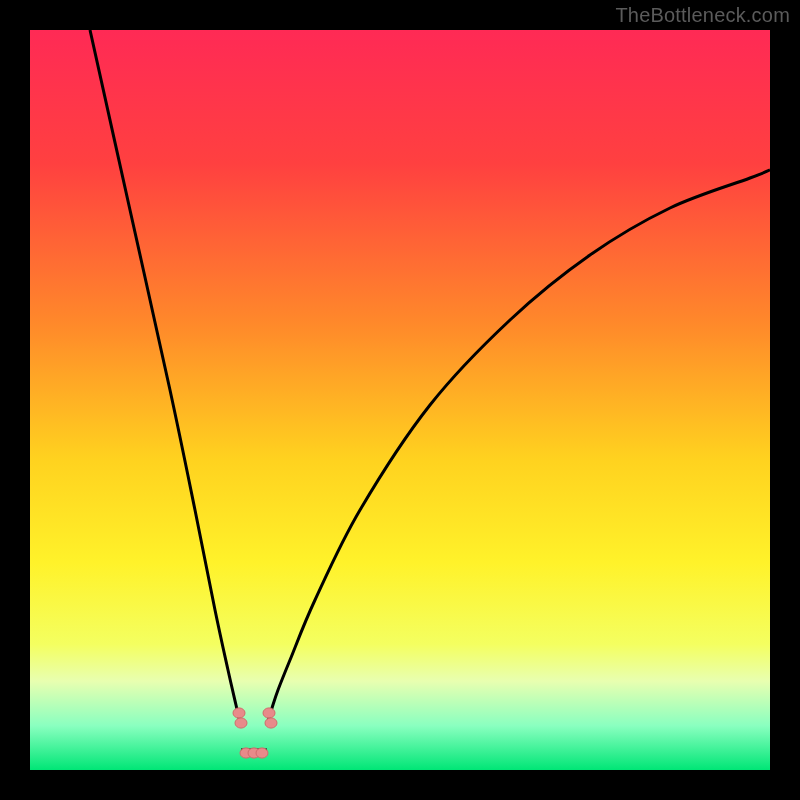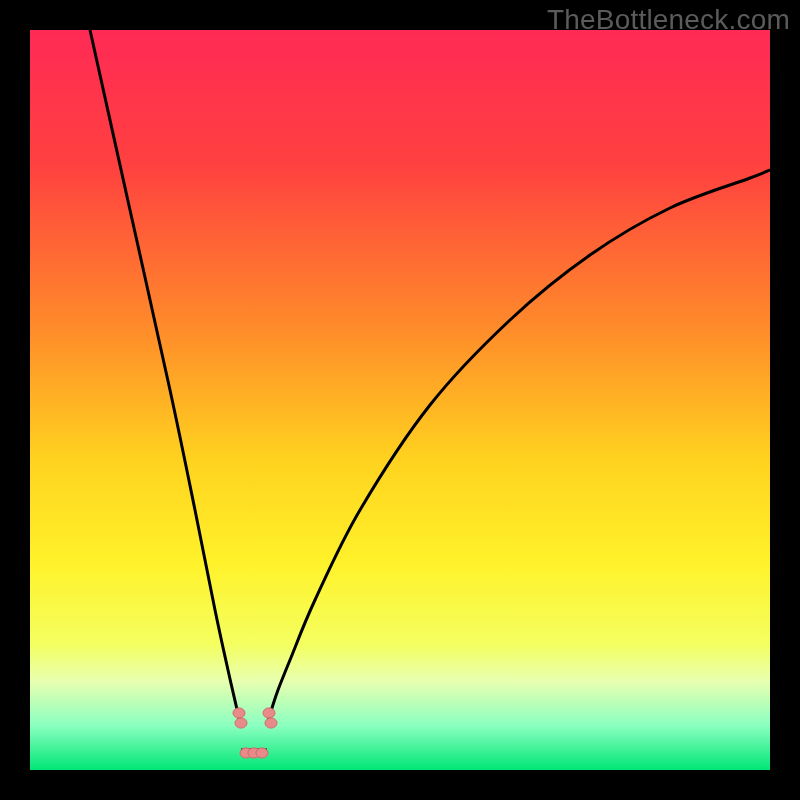--- a/index.html
+++ b/index.html
@@ -15,21 +15,21 @@
     position: relative;
     width: 800px;
     height: 800px;
     background: #000;
   }
   .watermark {
     position: absolute;
     top: 4px;
     right: 10px;
     color: #5b5b5b;
-    font-size: 28px;
+    font-size: 20px;
     font-weight: 500;
     letter-spacing: 0.2px;
     z-index: 10;
   }
   
   .plot {
     position: absolute;
     left: 30px;
     top: 30px;
     width: 740px;

